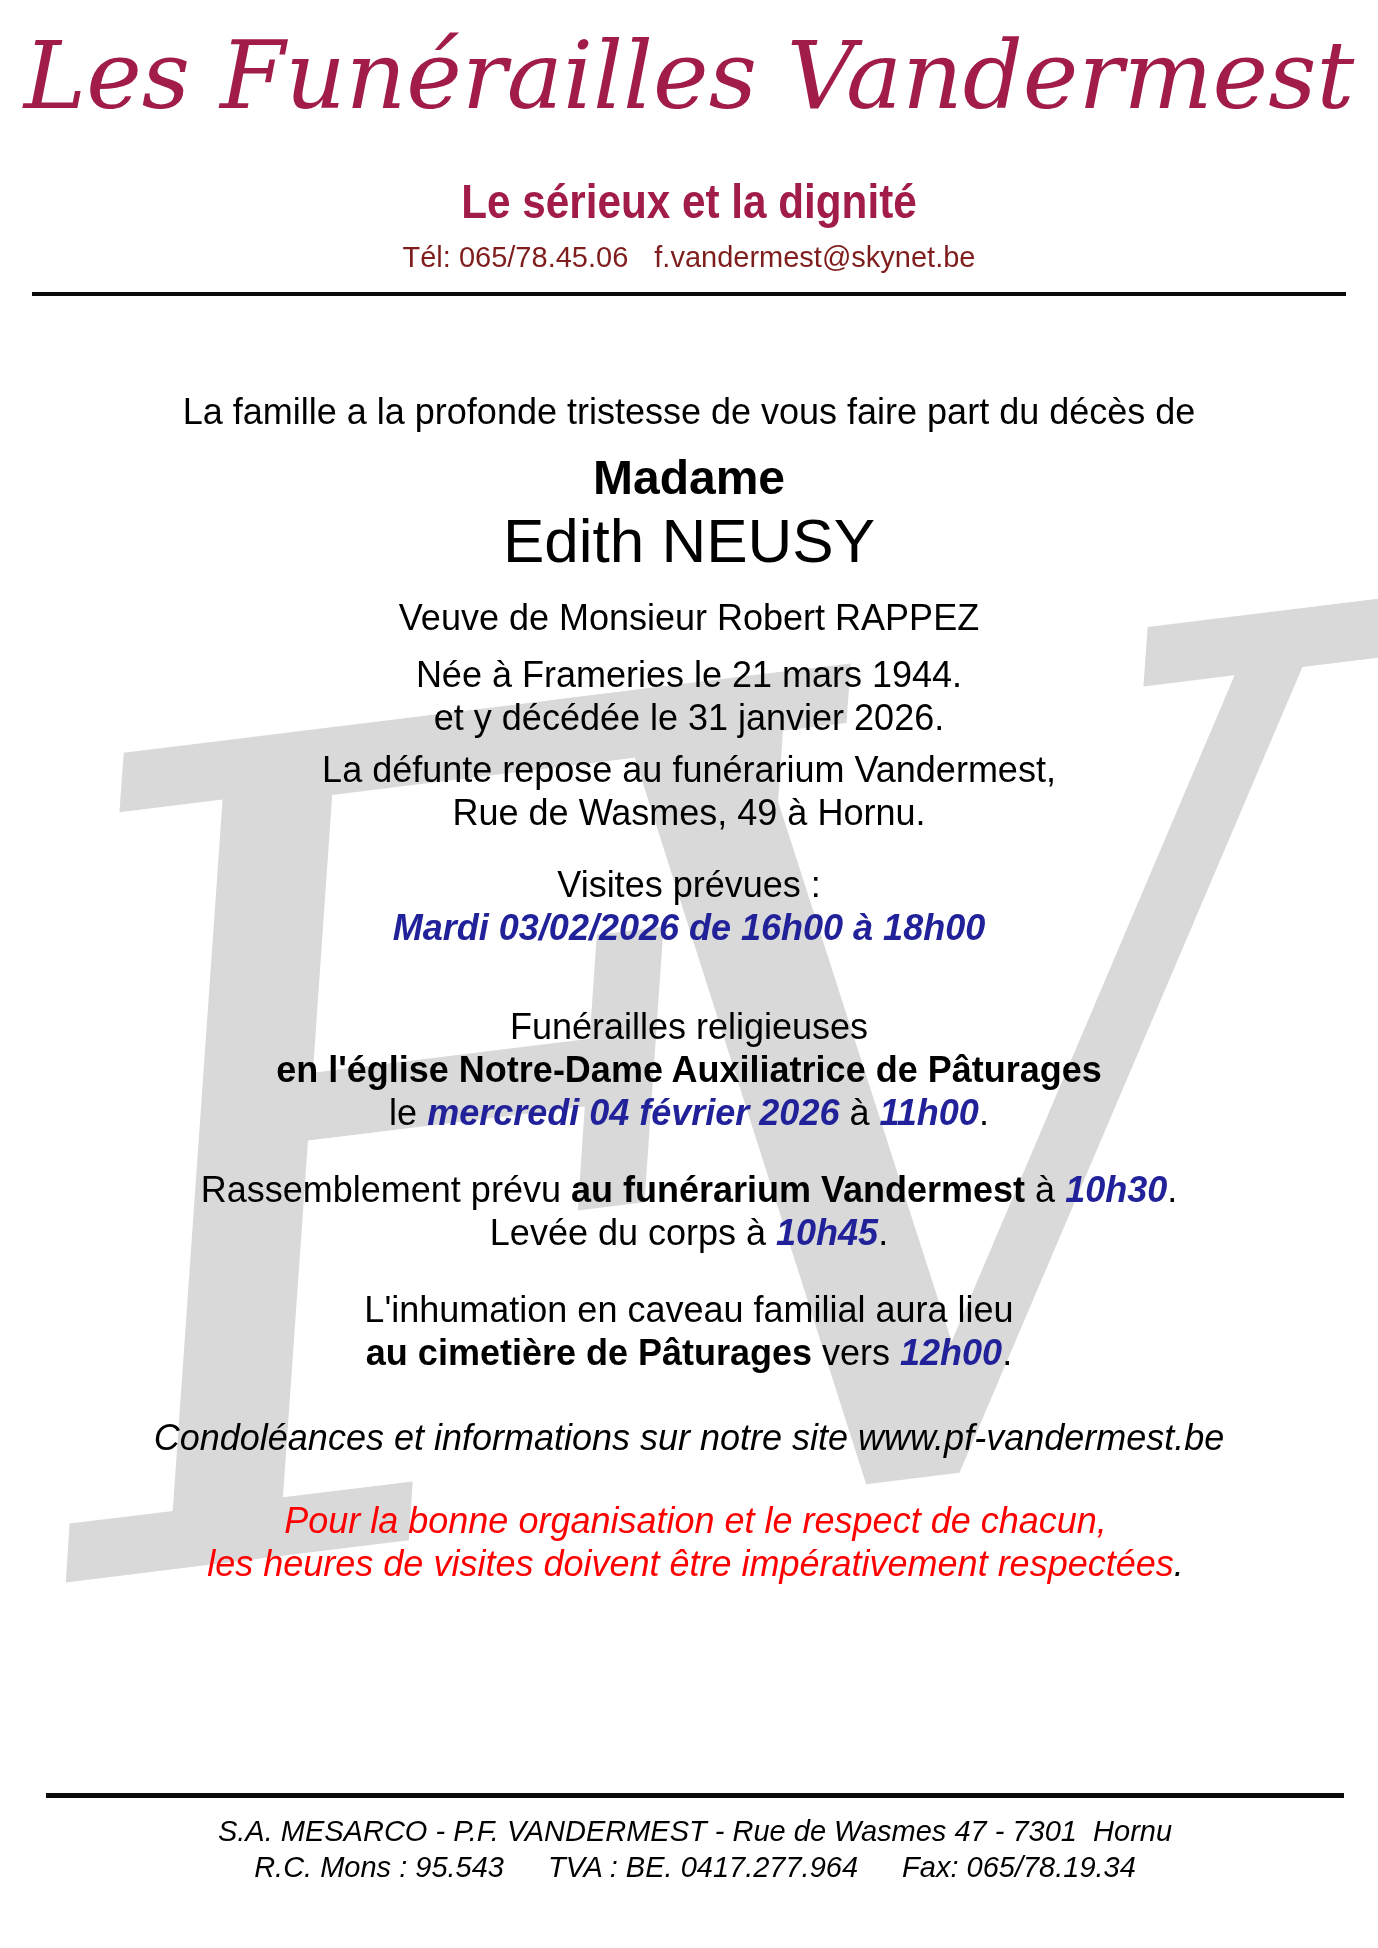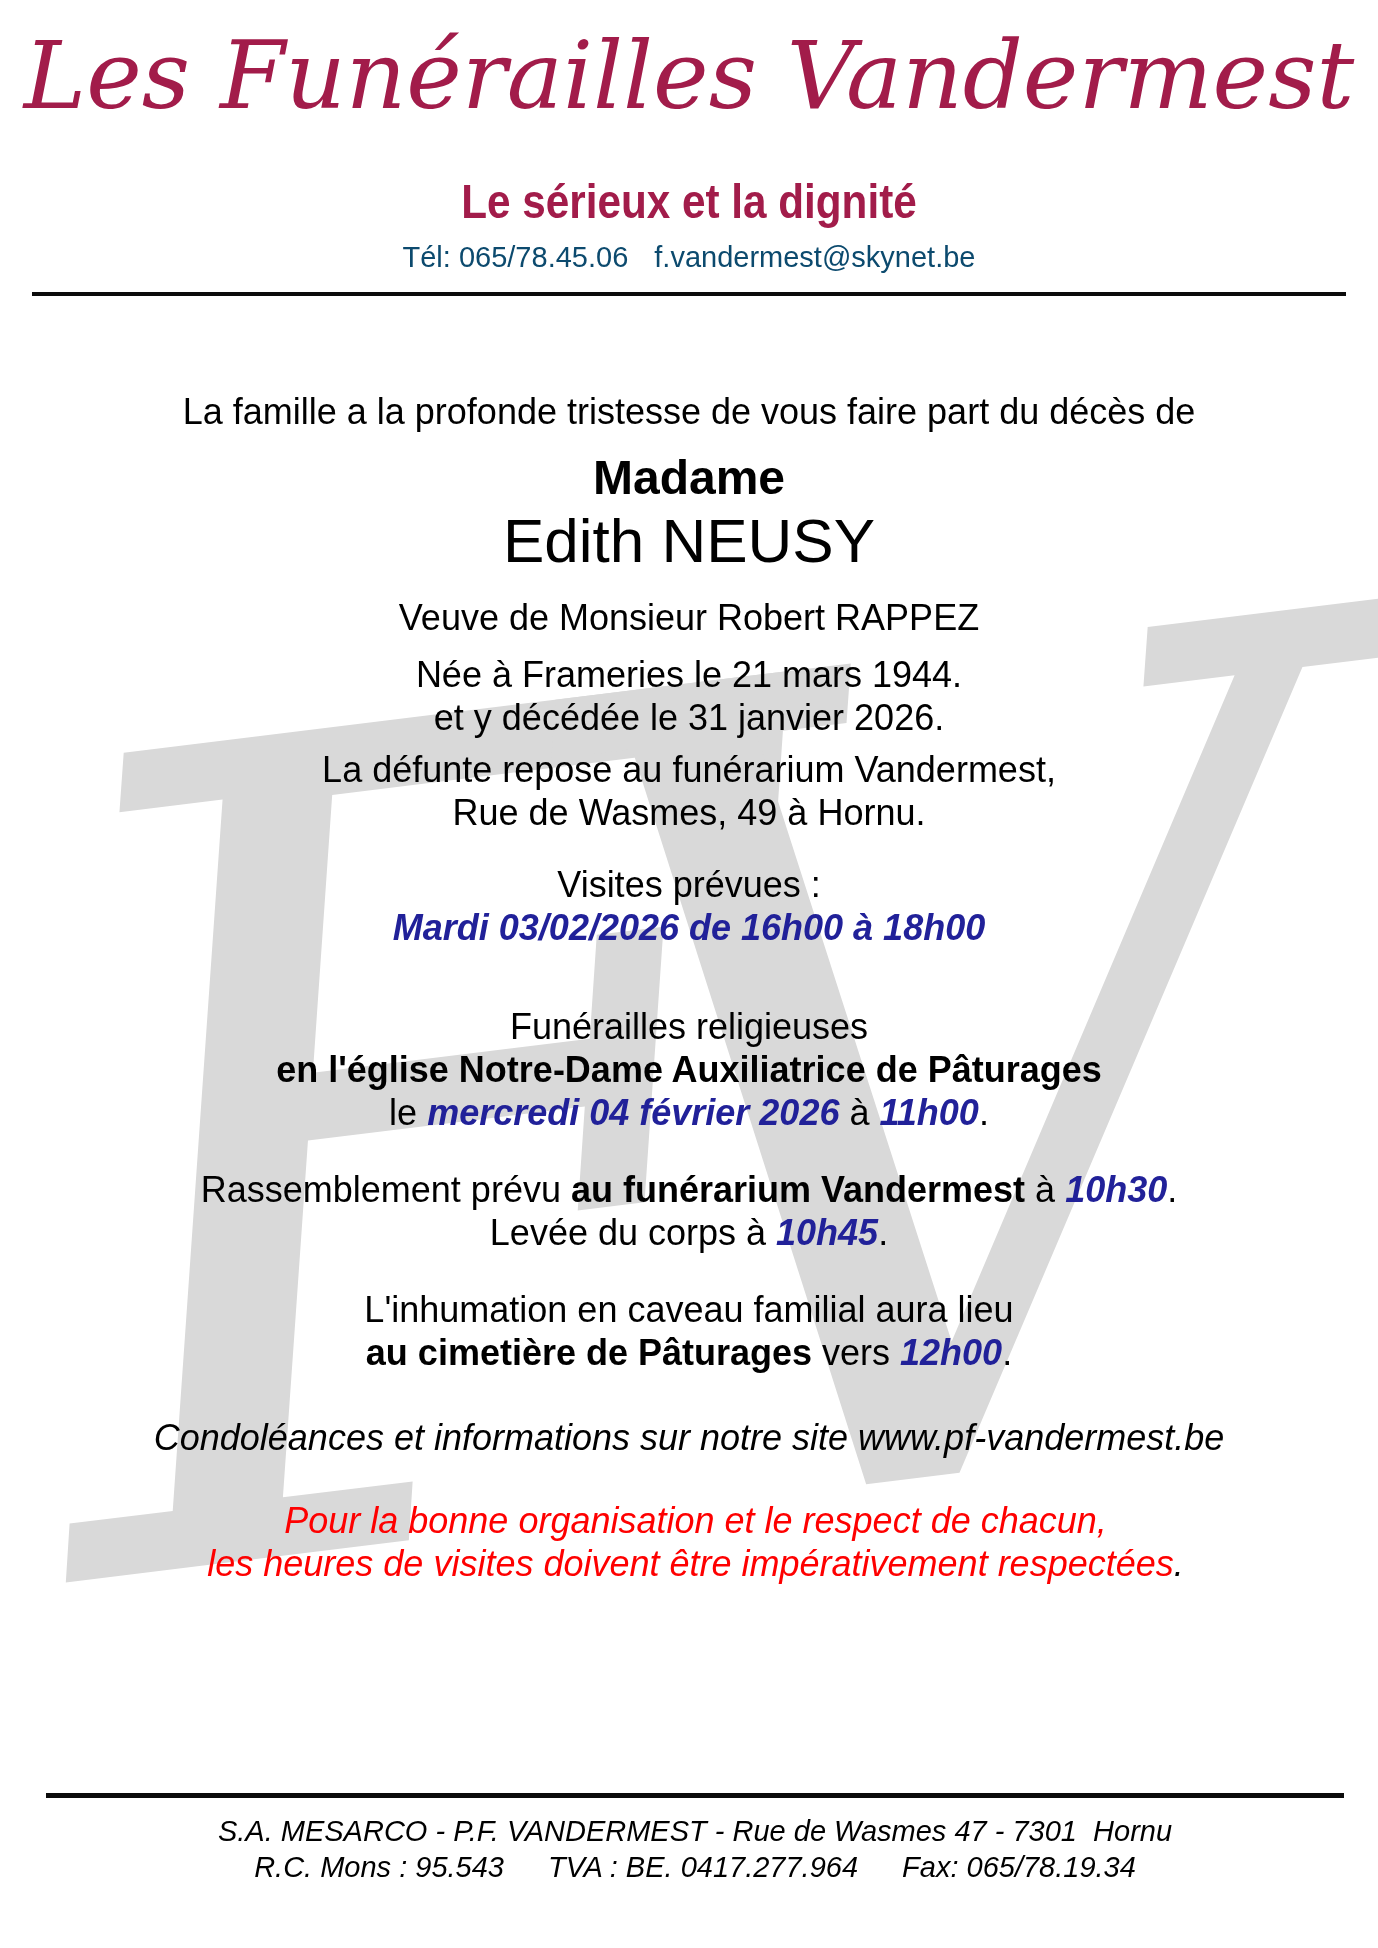--- a/index.html
+++ b/index.html
@@ -46,21 +46,21 @@
   .tagline{
     margin-top:32px;
     font-size:48px;line-height:48px;
     font-weight:bold;
     color:#a21c4a;
     transform:scaleX(0.88);
   }
   .contact{
     margin-top:14px;
     font-size:29px;line-height:34px;
-    color:#0c4a6e;
+    color:#7f1d1d;
   }
   .contact .phone{margin-right:26px;}
   .rule-top{
     margin:18px 32px 0 32px;
     border-top:4px solid #0b0b0b;
   }
   
   p{margin:0;font-size:36px;line-height:43px;}
   .intro{margin-top:94px;}
   .madame-block{margin-top:17px;}

